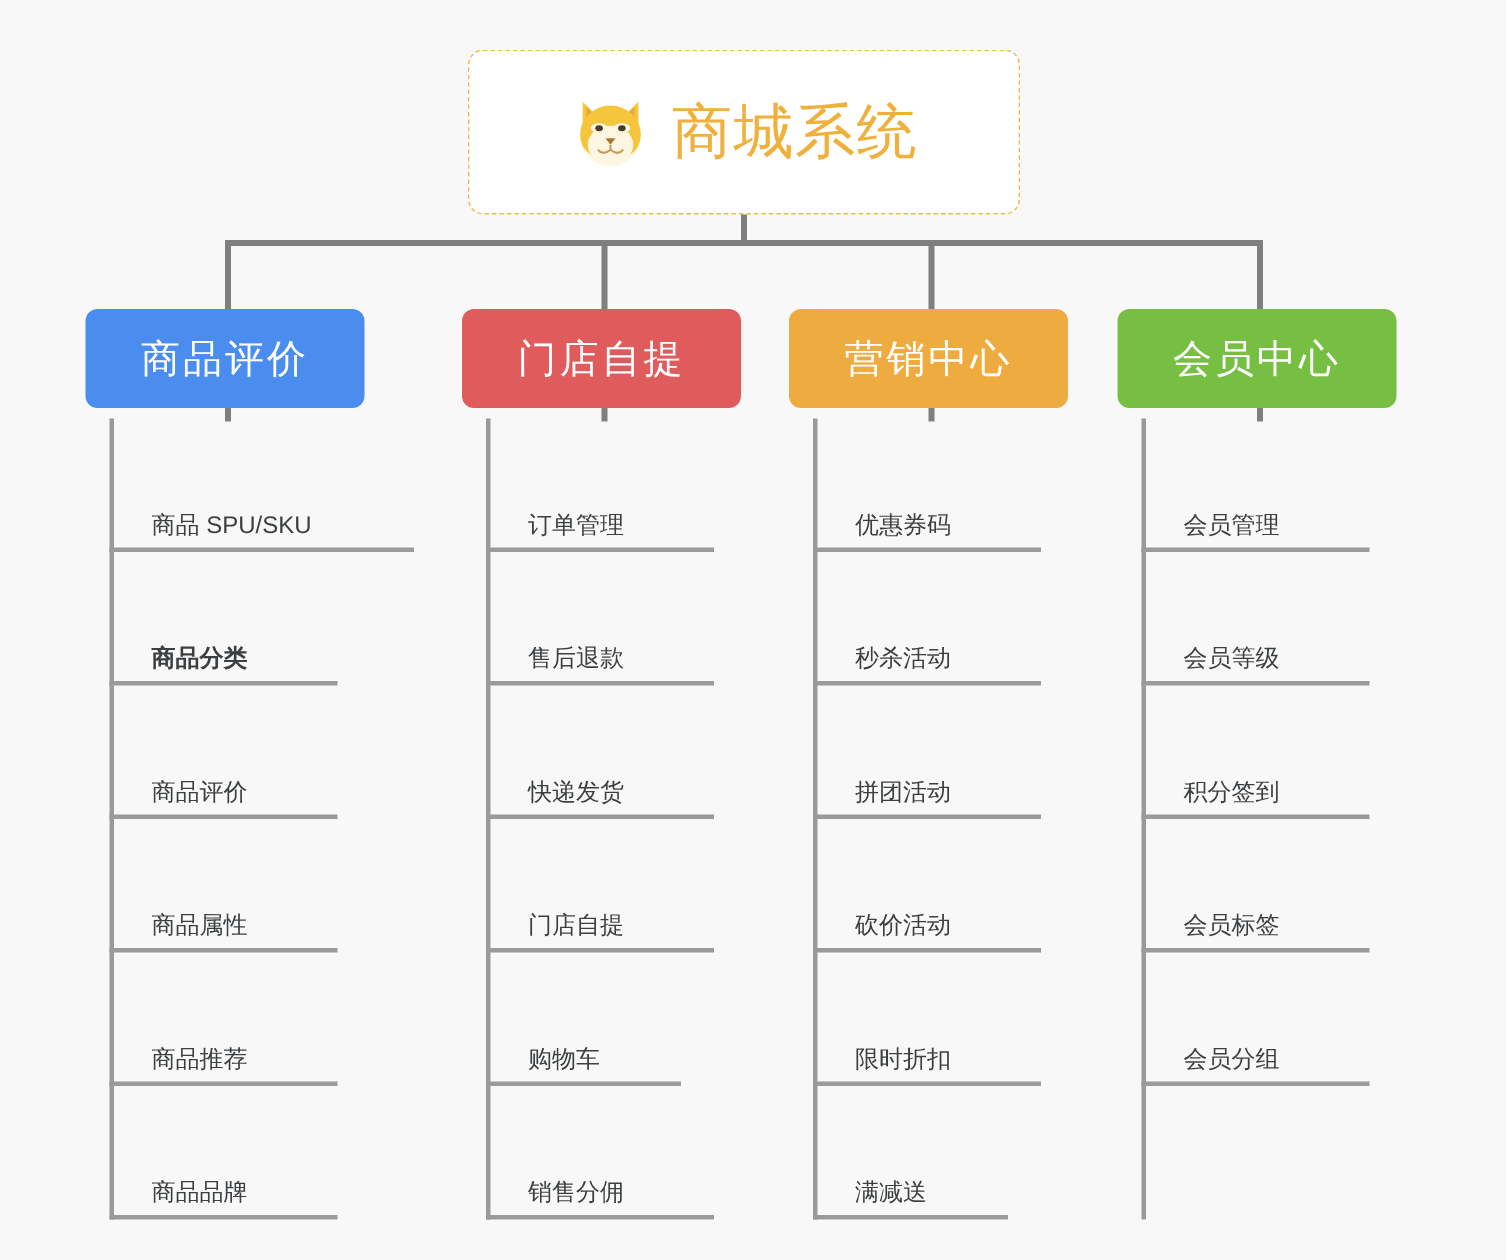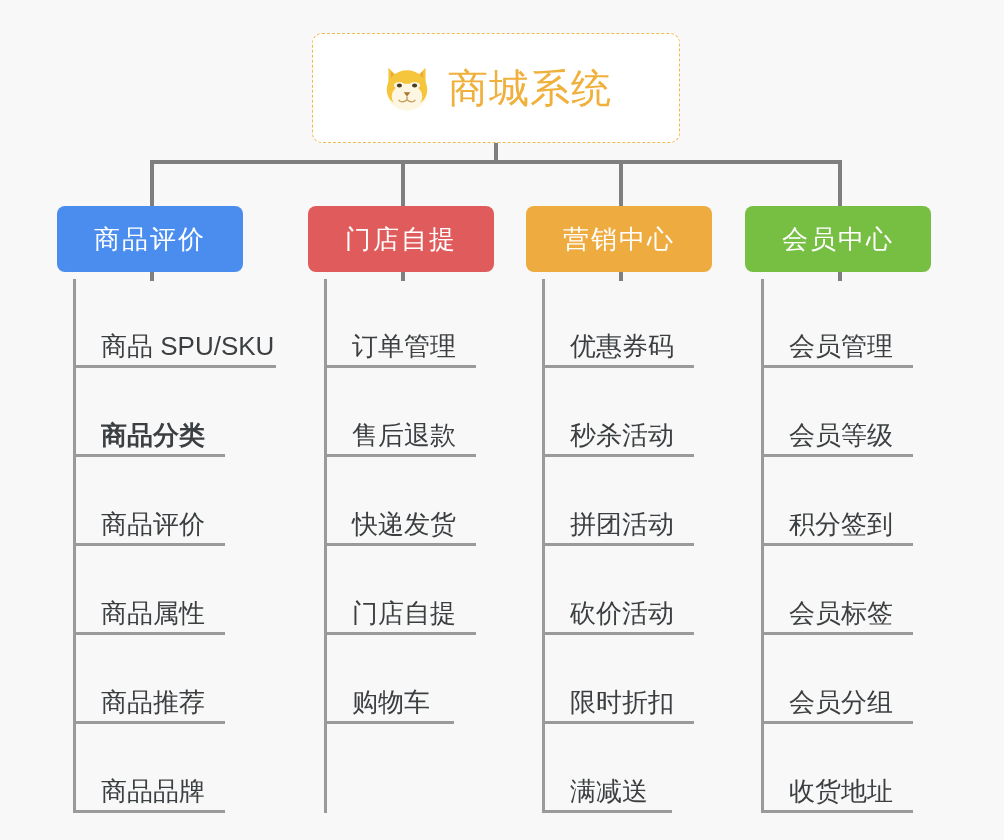--- a/index.html
+++ b/index.html
@@ -83,21 +83,21 @@
     background: #9a9a9a;
   }
   .leaf-item {
     position: relative;
     height: 89px;
     display: flex;
     align-items: flex-end;
     padding-left: 28px;
   }
   .leaf-label {
-    font-size: 26px;
+    font-size: 16px;
     color: #3c3f41;
     line-height: 1;
     padding-bottom: 9px;
     white-space: nowrap;
   }
   .leaf-rule {
     position: absolute;
     left: 0;
     bottom: 0;
     height: 3px;
@@ -192,20 +192,24 @@
           <div class="leaf-rule" style="width: 152px; background: rgb(154, 154, 154);"></div>
         </div>
         <div class="leaf-item">
           <span class="leaf-label" style="color: rgb(60, 63, 65);">门店自提</span>
           <div class="leaf-rule" style="width: 152px; background: rgb(154, 154, 154);"></div>
         </div>
         <div class="leaf-item">
           <span class="leaf-label" style="color: rgb(60, 63, 65);">购物车</span>
           <div class="leaf-rule" style="width: 130px; background: rgb(154, 154, 154);"></div>
         </div>
+        <div class="leaf-item">
+          <span class="leaf-label" style="color: rgb(60, 63, 65);">销售分佣</span>
+          <div class="leaf-rule" style="width: 152px; background: rgb(154, 154, 154);"></div>
+        </div>
       </div>
       <div class="cat-header" style="left: 526px; top: 206px; width: 186px; background: rgb(238, 171, 63);">
         <span>营销中心</span>
       </div>
       <div class="leaf-col" style="left: 542px;">
         <div class="leaf-spine" style="height: 534px; background: rgb(154, 154, 154);"></div>
         <div class="leaf-item">
           <span class="leaf-label" style="color: rgb(60, 63, 65);">优惠券码</span>
           <div class="leaf-rule" style="width: 152px; background: rgb(154, 154, 154);"></div>
         </div>
@@ -248,20 +252,16 @@
           <div class="leaf-rule" style="width: 152px; background: rgb(154, 154, 154);"></div>
         </div>
         <div class="leaf-item">
           <span class="leaf-label" style="color: rgb(60, 63, 65);">会员标签</span>
           <div class="leaf-rule" style="width: 152px; background: rgb(154, 154, 154);"></div>
         </div>
         <div class="leaf-item">
           <span class="leaf-label" style="color: rgb(60, 63, 65);">会员分组</span>
           <div class="leaf-rule" style="width: 152px; background: rgb(154, 154, 154);"></div>
         </div>
-        <div class="leaf-item">
-          <span class="leaf-label" style="color: rgb(60, 63, 65);">收货地址</span>
-          <div class="leaf-rule" style="width: 152px; background: rgb(154, 154, 154);"></div>
-        </div>
       </div>
     </div>
 
 </div>
 
 </body></html>

